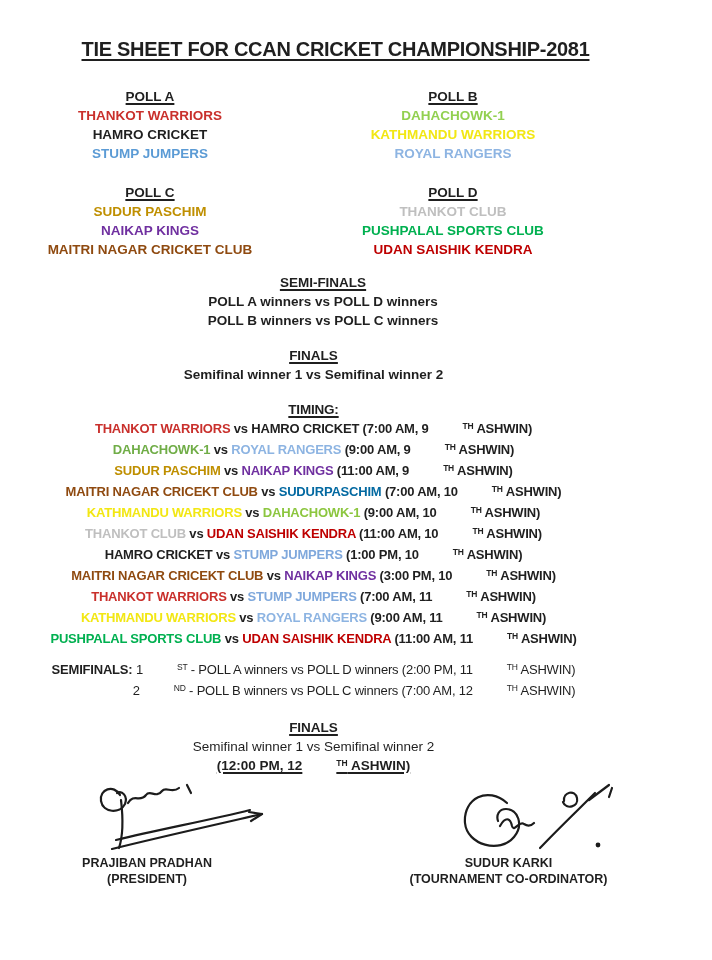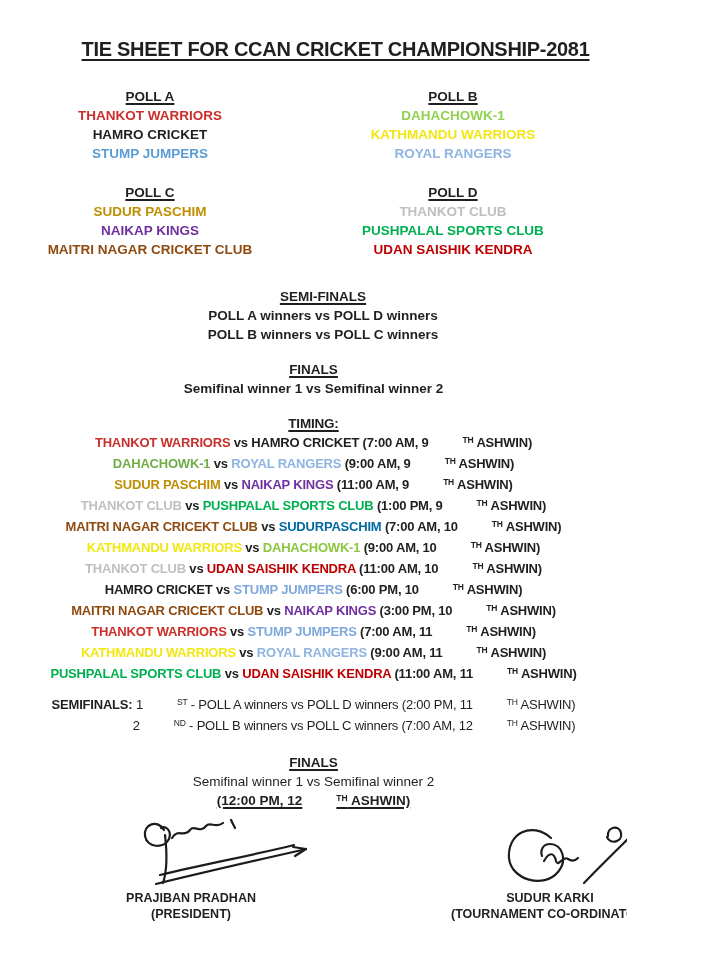--- a/index.html
+++ b/index.html
@@ -20,39 +20,39 @@
   .poll-head{
     color:#1f1f1f;text-decoration:underline;text-decoration-thickness:1.5px;
     text-underline-offset:2px;display:inline-block;
   }
   .team{white-space:pre;}
   .center-block{text-align:center;font-size:13.5px;line-height:19px;font-weight:bold;}
   .head-u{
     display:inline-block;text-decoration:underline;text-decoration-thickness:1.5px;
     text-underline-offset:2px;
   }
-  .semi{margin-top:28px;padding-left:19px;}
+  .semi{margin-top:14px;padding-left:19px;}
   .finals-top{margin-top:16px;}
   .timing{margin-top:16px;letter-spacing:-0.2px;}
   .timing .t-line{font-size:13px;}
   .t-line span{white-space:pre;}
   .sup{font-size:8.5px;position:relative;top:-4.5px;white-space:pre;padding-left:34px;}
   .sf-sched{
     width:fit-content;margin:10px auto 0;font-size:13px;line-height:19px;
     font-weight:normal;letter-spacing:-0.2px;
   }
   .sf-sched span{white-space:pre;}
   .sf-l2{text-align:right;}
   .finals-bottom{margin-top:16px;}
   .reg{font-weight:normal;}
   .u-group{
     text-decoration:underline;text-decoration-thickness:1.5px;text-underline-offset:2px;
   }
   .u-group span{white-space:pre;}
-  .signatures{display:flex;margin-top:4px;padding-left:44px;}
+  .signatures{display:flex;margin-top:4px;}
   .sig{text-align:center;font-size:12.5px;line-height:16px;font-weight:bold;}
   .sig-left{width:230px;margin-left:32px;}
   .sig-right{width:270px;margin-left:128px;}
   .sig svg{display:block;}
   .sig-left svg{margin:0 0 2px 58px;}
   .sig-right svg{margin:0 0 2px 62px;}
 </style>
 </head>
 <body>
 
@@ -107,33 +107,30 @@
     <div class="t-line">
       <span style="color: rgb(201, 48, 44);">THANKOT WARRIORS</span><span> vs </span><span style="color: rgb(31, 31, 31);">HAMRO CRICKET</span><span> (7:00 AM, 9</span><span class="sup">TH</span><span> ASHWIN)</span>
     </div>
     <div class="t-line">
       <span style="color: rgb(112, 173, 71);">DAHACHOWK-1</span><span> vs </span><span style="color: rgb(141, 180, 226);">ROYAL RANGERS</span><span> (9:00 AM, 9</span><span class="sup">TH</span><span> ASHWIN)</span>
     </div>
     <div class="t-line">
       <span style="color: rgb(191, 143, 0);">SUDUR PASCHIM</span><span> vs </span><span style="color: rgb(112, 48, 160);">NAIKAP KINGS</span><span> (11:00 AM, 9</span><span class="sup">TH</span><span> ASHWIN)</span>
     </div>
     <div class="t-line">
-      <span style="color: rgb(191, 191, 191);">THANKOT CLUB</span><span> vs </span><span style="color: rgb(0, 176, 80);">PUSHPALAL SPORTS CLUB</span><span> (1:00 PM, 9</span><span class="sup">TH</span><span> ASHWIN)</span>
-    </div>
-    <div class="t-line">
       <span style="color: rgb(143, 74, 16);">MAITRI NAGAR CRICEKT CLUB</span><span> vs </span><span style="color: #0369a1;">SUDURPASCHIM</span><span> (7:00 AM, 10</span><span class="sup">TH</span><span> ASHWIN)</span>
     </div>
     <div class="t-line">
       <span style="color: rgb(242, 231, 19);">KATHMANDU WARRIORS</span><span> vs </span><span style="color: rgb(140, 198, 63);">DAHACHOWK-1</span><span> (9:00 AM, 10</span><span class="sup">TH</span><span> ASHWIN)</span>
     </div>
     <div class="t-line">
       <span style="color: rgb(191, 191, 191);">THANKOT CLUB</span><span> vs </span><span style="color: rgb(190, 0, 0);">UDAN SAISHIK KENDRA</span><span> (11:00 AM, 10</span><span class="sup">TH</span><span> ASHWIN)</span>
     </div>
     <div class="t-line">
-      <span style="color: rgb(31, 31, 31);">HAMRO CRICKET</span><span> vs </span><span style="color: rgb(127, 168, 220);">STUMP JUMPERS</span><span> (6:00 PM, 10</span><span class="sup">TH</span><span> ASHWIN)</span>
+      <span style="color: rgb(31, 31, 31);">HAMRO CRICKET</span><span> vs </span><span style="color: rgb(127, 168, 220);">STUMP JUMPERS</span><span> (1:00 PM, 10</span><span class="sup">TH</span><span> ASHWIN)</span>
     </div>
     <div class="t-line">
       <span style="color: rgb(143, 74, 16);">MAITRI NAGAR CRICEKT CLUB</span><span> vs </span><span style="color: rgb(112, 48, 160);">NAIKAP KINGS</span><span> (3:00 PM, 10</span><span class="sup">TH</span><span> ASHWIN)</span>
     </div>
     <div class="t-line">
       <span style="color: rgb(201, 48, 44);">THANKOT WARRIORS</span><span> vs </span><span style="color: rgb(127, 168, 220);">STUMP JUMPERS</span><span> (7:00 AM, 11</span><span class="sup">TH</span><span> ASHWIN)</span>
     </div>
     <div class="t-line">
       <span style="color: rgb(242, 231, 19);">KATHMANDU WARRIORS</span><span> vs </span><span style="color: rgb(141, 180, 226);">ROYAL RANGERS</span><span> (9:00 AM, 11</span><span class="sup">TH</span><span> ASHWIN)</span>
     </div>

